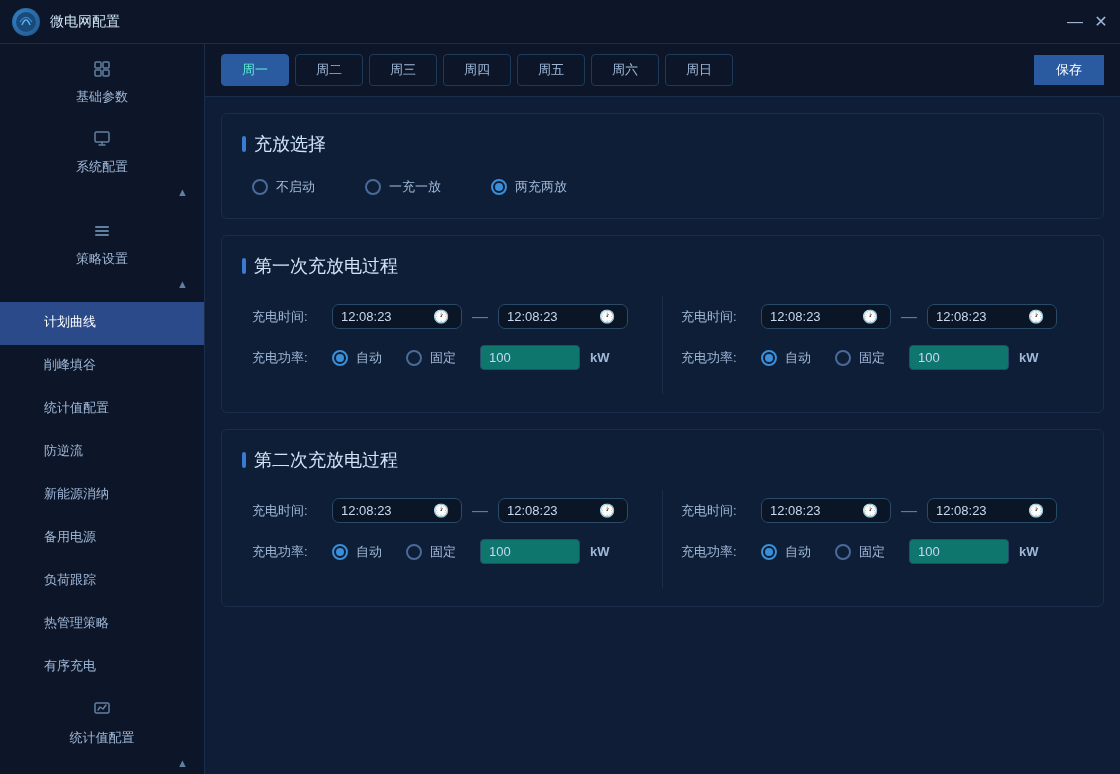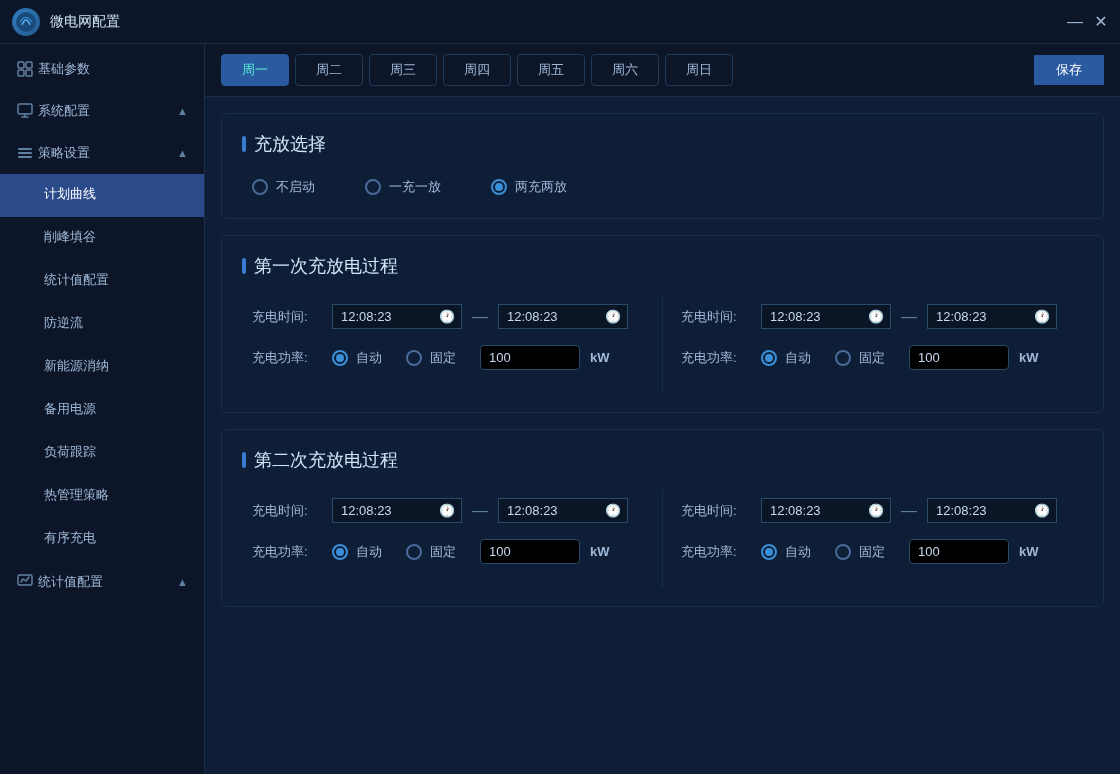--- a/index.html
+++ b/index.html
@@ -66,22 +66,23 @@
       flex-shrink: 0;
       overflow-y: auto;
     }
     .sidebar-item {
       display: flex;
       align-items: center;
       padding: 12px 16px;
       cursor: pointer;
       font-size: 13px;
       color: #a0b8d8;
-      gap: 4px;
+      gap: 10px;
       position: relative;
+      flex-direction: column;
     }
     .sidebar-item .icon {
       width: 18px;
       height: 18px;
       flex-shrink: 0;
       display: flex; align-items: center; justify-content: center;
     }
     .sidebar-item .chevron {
       margin-left: auto;
       font-size: 11px;
@@ -224,23 +225,23 @@
       font-size: 13px;
       color: #a0b8d8;
       width: 70px;
       flex-shrink: 0;
     }
     .time-input-wrap {
       display: flex;
       align-items: center;
       background: #0a1525;
       border: 1px solid #2a4a6a;
-      border-radius: 0;
+      border-radius: 7px;
       padding: 4px 8px;
-      gap: 18px;
+      gap: 12px;
       width: 130px;
     }
     .time-input-wrap input {
       background: transparent;
       border: none;
       outline: none;
       color: #c8d8f0;
       font-size: 13px;
       width: 80px;
       font-family: inherit;
@@ -250,21 +251,21 @@
       font-size: 13px;
       flex-shrink: 0;
     }
     .dash {
       color: #6080a0;
       font-size: 16px;
     }
     .power-input-wrap {
       display: flex;
       align-items: center;
-      background: #000000;
+      background: #0f766e;
       border: 1px solid #2a4a6a;
       border-radius: 4px;
       padding: 4px 8px;
       width: 100px;
     }
     .power-input-wrap input {
       background: transparent;
       border: none;
       outline: none;
       color: #c8d8f0;

